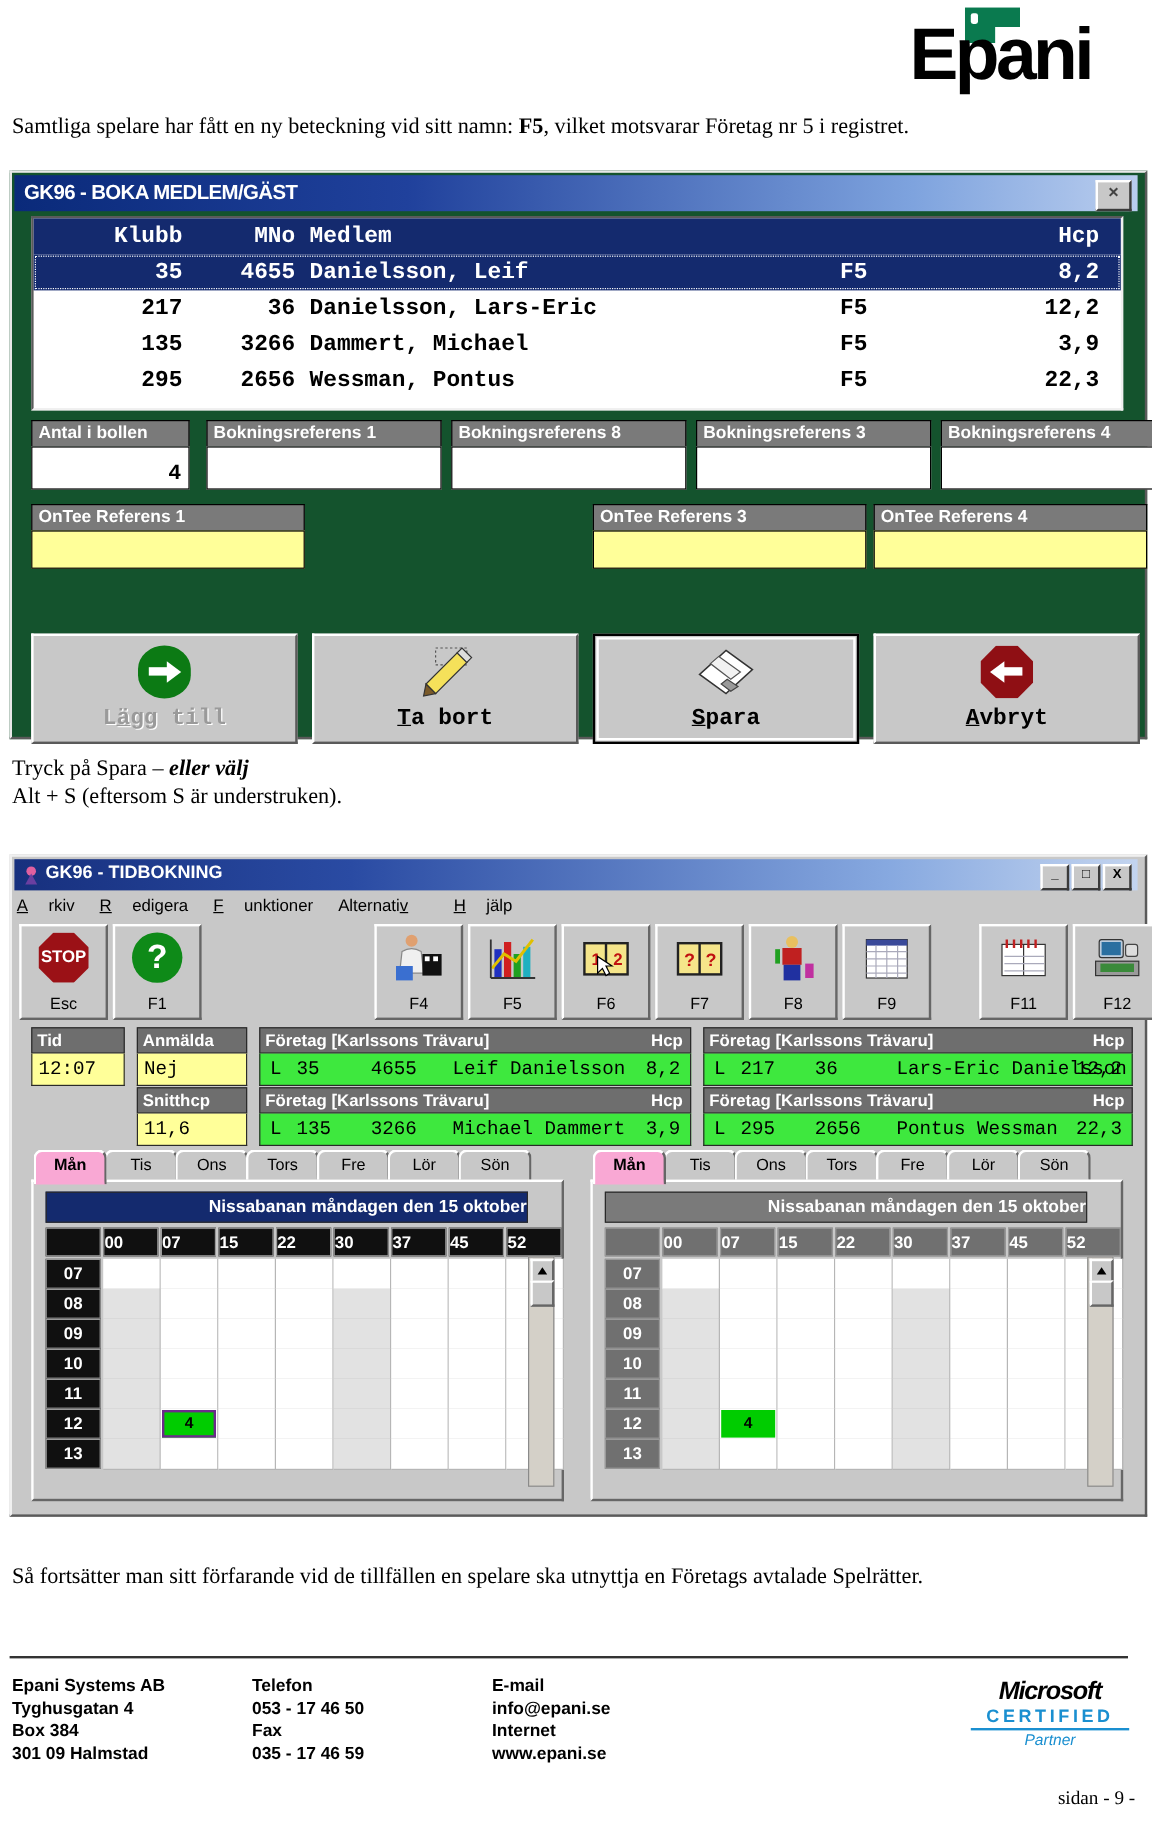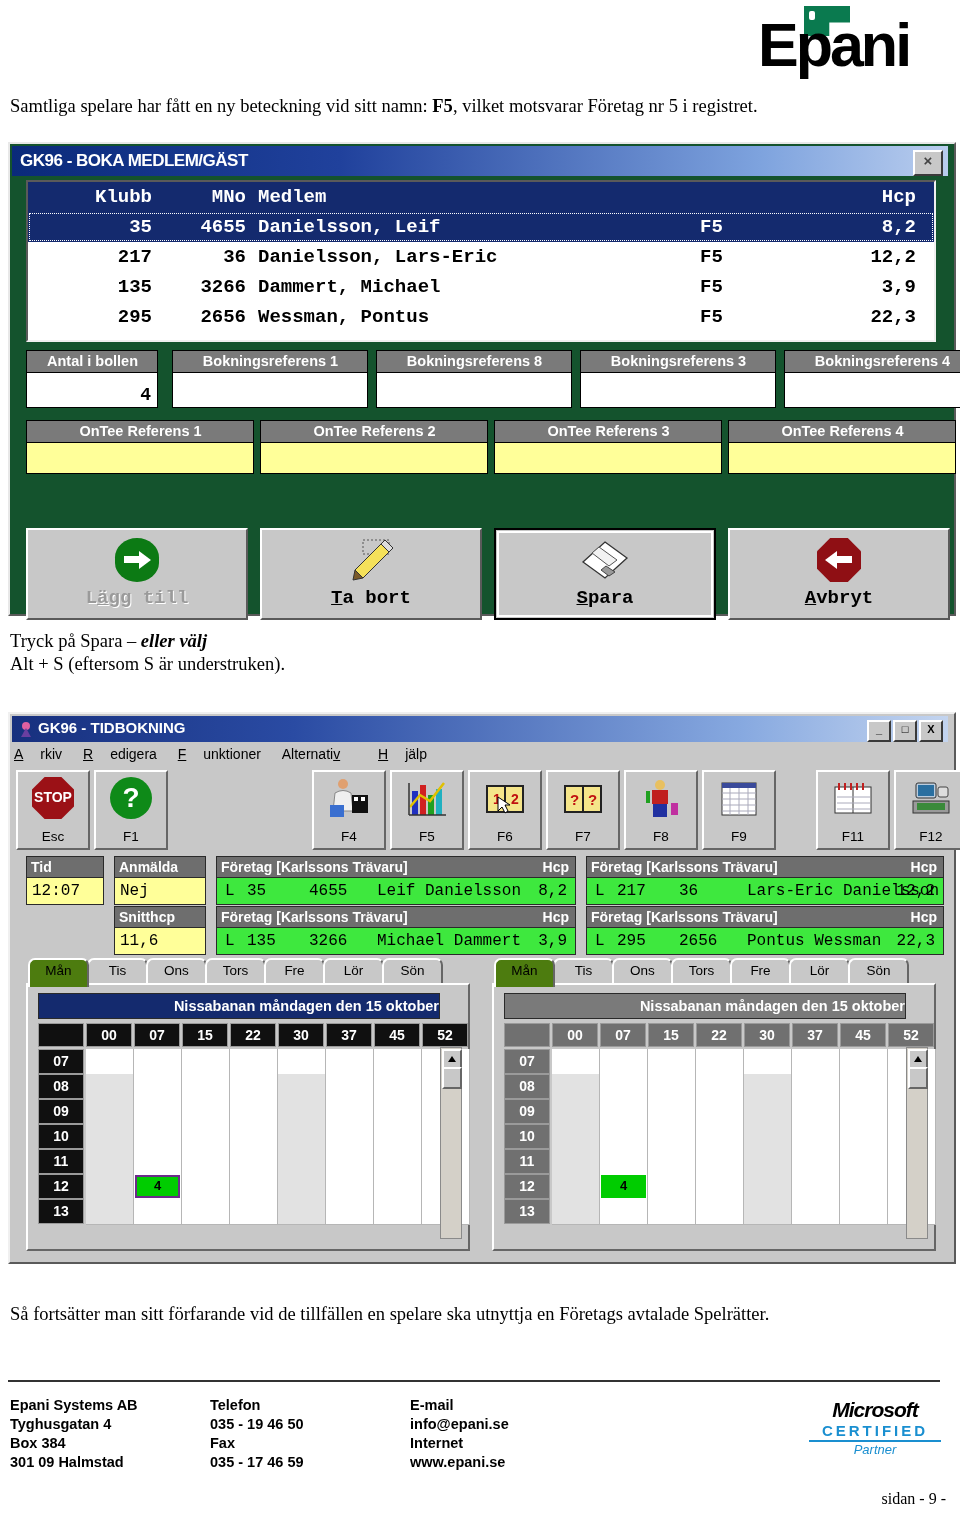--- a/index.html
+++ b/index.html
@@ -37,21 +37,21 @@
   .gl-row{height:30px;position:relative;color:#000;}
   .gl-row.sel{background:#142a6e;color:#fff;outline:1px dotted #ffffff;outline-offset:-2px;}
   .mono{font-family:"Liberation Mono",monospace;font-size:19px;font-weight:bold;}
   .c-klubb{position:absolute;left:16px;width:108px;text-align:right;top:4px;}
   .c-mno{position:absolute;left:132px;width:86px;text-align:right;top:4px;}
   .c-medlem{position:absolute;left:230px;top:4px;}
   .c-tag{position:absolute;left:672px;top:4px;}
   .c-hcp{position:absolute;left:770px;width:118px;text-align:right;top:4px;}
   .fld{position:absolute;}
   .fld .cap{background:#7a7a7a;color:#fff;font-family:"Liberation Sans",sans-serif;font-weight:bold;
-     font-size:14.5px;padding:2px 4px 3px 5px;border:1px solid #000;border-bottom:none;white-space:nowrap;overflow:hidden;text-align:center;}
+     font-size:14.5px;padding:2px 4px 3px 5px;border:1px solid #000;border-bottom:none;white-space:nowrap;overflow:hidden;}
   .fld .box{background:#fff;height:34px;border:1px solid #000;position:relative;}
   .fld .box.yellow{background:#ffff99;height:30px;}
   .fld .box .val{position:absolute;right:6px;bottom:2px;font-family:"Liberation Mono",monospace;
      font-size:18px;font-weight:bold;}
 
   .btn-row{position:absolute;left:12px;top:348px;width:910px;height:96px;}
   .bigbtn{position:absolute;top:0;height:88px;background:#c8c8c8;
      border:2px solid;border-color:#fff #5a5a5a #5a5a5a #fff;}
   .bigbtn.default{border:2px solid #000;box-shadow:inset 0 0 0 1px #c8c8c8, inset 0 0 0 3px #fff;}
   .bigbtn .lbl{position:absolute;left:0;bottom:9px;width:100%;text-align:center;
@@ -116,31 +116,31 @@
   .ip .val .f2{position:absolute;left:30px;}
   .ip .val .f3{position:absolute;left:92px;}
   .ip .val .f4{position:absolute;left:160px;}
   .ip .val .f5{position:absolute;right:8px;}
 
   .calwrap{position:absolute;top:244px;width:460px;height:296px;}
   .tabstrip{position:absolute;left:10px;top:0;height:26px;display:flex;}
   .tab{height:24px;background:#c8c8c8;border:2px solid;border-color:#fff #666 #666 #fff;border-bottom:none;
      border-radius:7px 7px 0 0;font-family:"Liberation Sans",sans-serif;font-size:13.5px;text-align:center;
      line-height:22px;margin-right:-2px;width:57px;}
-  .tab.active{font-weight:normal;height:27px;background:#4d7c0f;z-index:3;position:relative;}
+  .tab.active{font-weight:bold;height:27px;background:#f9a8d4;z-index:3;position:relative;}
   .tabbody{position:absolute;left:8px;top:25px;width:440px;height:264px;background:#c8c8c8;
      border:2px solid;border-color:#fff #666 #666 #fff;}
   .daybar{position:absolute;left:10px;top:8px;width:400px;height:24px;color:#fff;
      font-family:"Liberation Sans",sans-serif;font-weight:bold;font-size:14.5px;text-align:right;line-height:24px;
      border:1px solid #2a2a2a;}
   .daybar.act{background:#142a6e;}
   .daybar.inact{background:#7a7a7a;}
   .gridhead{position:absolute;left:10px;top:38px;height:24px;display:flex;}
   .gh{height:22px;margin-right:2px;color:#fff;font-family:"Liberation Sans",sans-serif;font-weight:bold;
-     font-size:14px;text-align:center;line-height:22px;border:1px solid #9a9a9a;}
+     font-size:14px;line-height:22px;border:1px solid #9a9a9a;}
   .gh.act{background:#101010;}
   .gh.inact{background:#707070;}
   .gridrows{position:absolute;left:10px;top:64px;}
   .grow{display:flex;height:25px;}
   .rh{width:44px;height:23px;margin-right:2px;margin-bottom:2px;color:#fff;
      font-family:"Liberation Sans",sans-serif;font-weight:bold;font-size:14px;text-align:center;line-height:23px;
      border:1px solid #9a9a9a;}
   .rh.act{background:#101010;}
   .rh.inact{background:#707070;}
   .cell{width:47px;height:25px;border-right:1px solid #b6b6b6;border-bottom:1px solid #b6b6b6;background:#fff;position:relative;}
@@ -263,26 +263,20 @@
           <span class="val"></span>
         </div>
     </div>
 
     <div class="fld" style="left:12px;top:240px;width:228px;">
       <div class="cap">OnTee Referens 1</div>
       <div class="box yellow">
           <span class="val"></span>
         </div>
     </div>
-    <div class="fld" style="left:246px;top:240px;width:228px;">
-      <div class="cap">OnTee Referens 2</div>
-      <div class="box yellow">
-          <span class="val"></span>
-        </div>
-    </div>
     <div class="fld" style="left:480px;top:240px;width:228px;">
       <div class="cap">OnTee Referens 3</div>
       <div class="box yellow">
           <span class="val"></span>
         </div>
     </div>
     <div class="fld" style="left:714px;top:240px;width:228px;">
       <div class="cap">OnTee Referens 4</div>
       <div class="box yellow">
           <span class="val"></span>
@@ -780,21 +774,21 @@
 
 <div class="footer">
   <div class="fcol" style="left:0px;">
     <div>Epani Systems AB</div>
     <div>Tyghusgatan 4</div>
     <div>Box 384</div>
     <div>301 09  Halmstad</div>
   </div>
   <div class="fcol" style="left:200px;">
     <div>Telefon</div>
-    <div>035 - 19 46 50</div>
+    <div>053 - 17 46 50</div>
     <div>Fax</div>
     <div>035 - 17 46 59</div>
   </div>
   <div class="fcol" style="left:400px;">
     <div>E-mail</div>
     <div>info@epani.se</div>
     <div>Internet</div>
     <div>www.epani.se</div>
   </div>
 </div>

